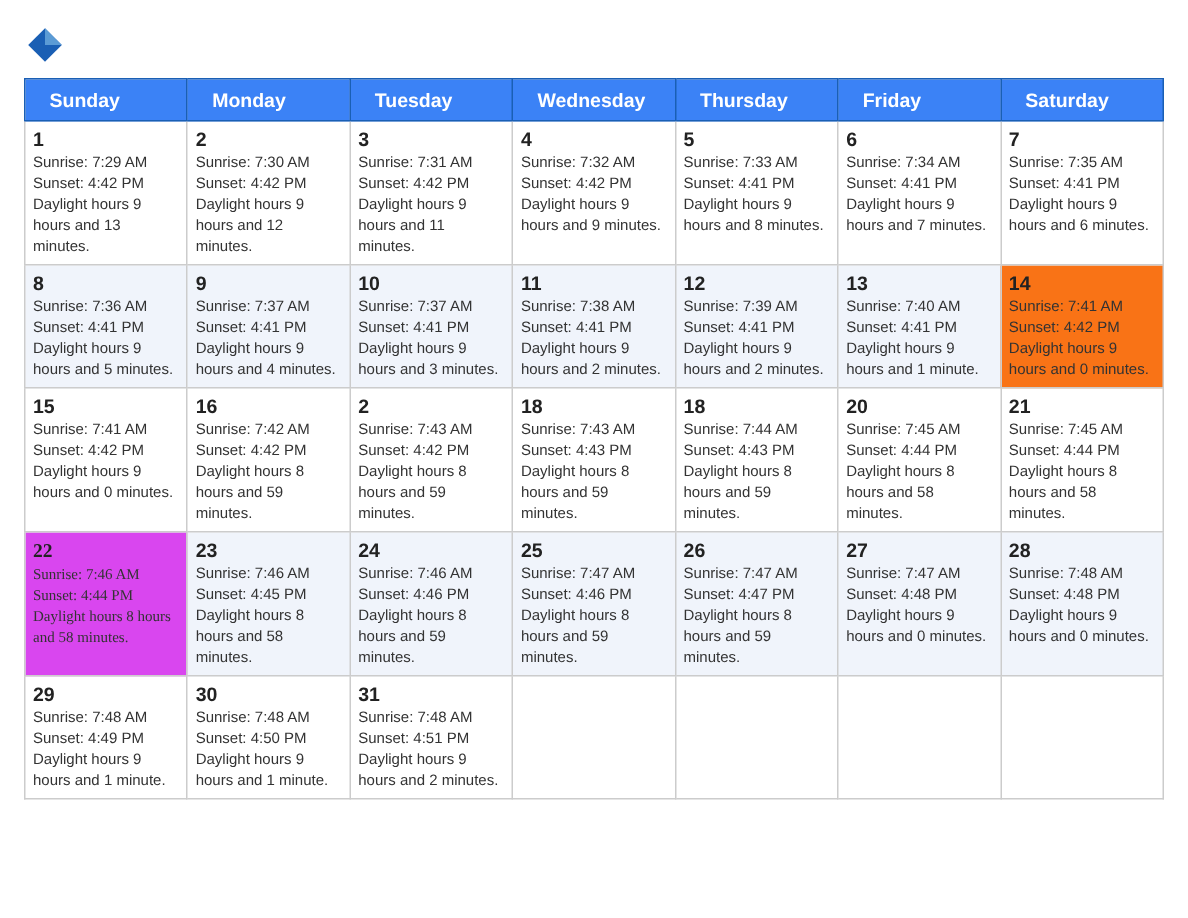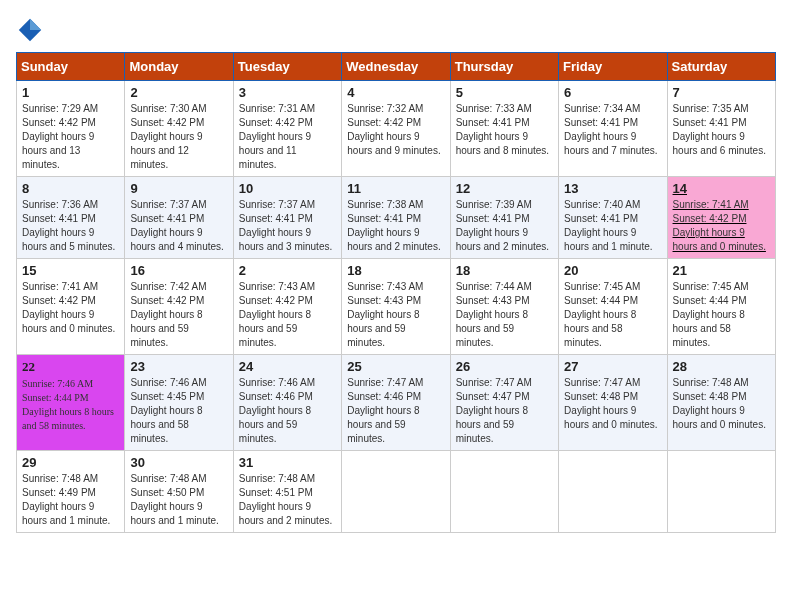--- a/index.html
+++ b/index.html
@@ -44,25 +44,25 @@
     }
     .location {
       font-size: 15px;
       color: #555;
     }
     .calendar {
       width: 100%;
       border-collapse: collapse;
     }
     .calendar th {
-      background: #c2410c;
+      background: #3b82f6;
       color: #fff;
       font-size: 13px;
       font-weight: bold;
-      padding: 6px 4px;
+      padding: 6px 16px;
       text-align: left;
       border: 1px solid #1a5fb4;
     }
     .calendar td {
       vertical-align: top;
       border: 1px solid #ccc;
       padding: 4px 5px;
       width: 14.28%;
       background: #fff;
       min-height: 80px;
@@ -167,21 +167,21 @@
           <div class="day-detail">Sunrise: 7:38 AM<br>Sunset: 4:41 PM<br>Daylight hours 9 hours and 2 minutes.</div>
         </td>
         <td style="background: rgb(240, 244, 251);">
           <span class="day-num">12</span>
           <div class="day-detail">Sunrise: 7:39 AM<br>Sunset: 4:41 PM<br>Daylight hours 9 hours and 2 minutes.</div>
         </td>
         <td style="background: rgb(240, 244, 251);">
           <span class="day-num">13</span>
           <div class="day-detail">Sunrise: 7:40 AM<br>Sunset: 4:41 PM<br>Daylight hours 9 hours and 1 minute.</div>
         </td>
-        <td style="background: #f9a8d4; text-decoration: underline;">
+        <td style="background: #f97316;">
           <span class="day-num">14</span>
           <div class="day-detail">Sunrise: 7:41 AM<br>Sunset: 4:42 PM<br>Daylight hours 9 hours and 0 minutes.</div>
         </td>
       </tr>
       <tr>
         <td>
           <span class="day-num">15</span>
           <div class="day-detail">Sunrise: 7:41 AM<br>Sunset: 4:42 PM<br>Daylight hours 9 hours and 0 minutes.</div>
         </td>
         <td>

